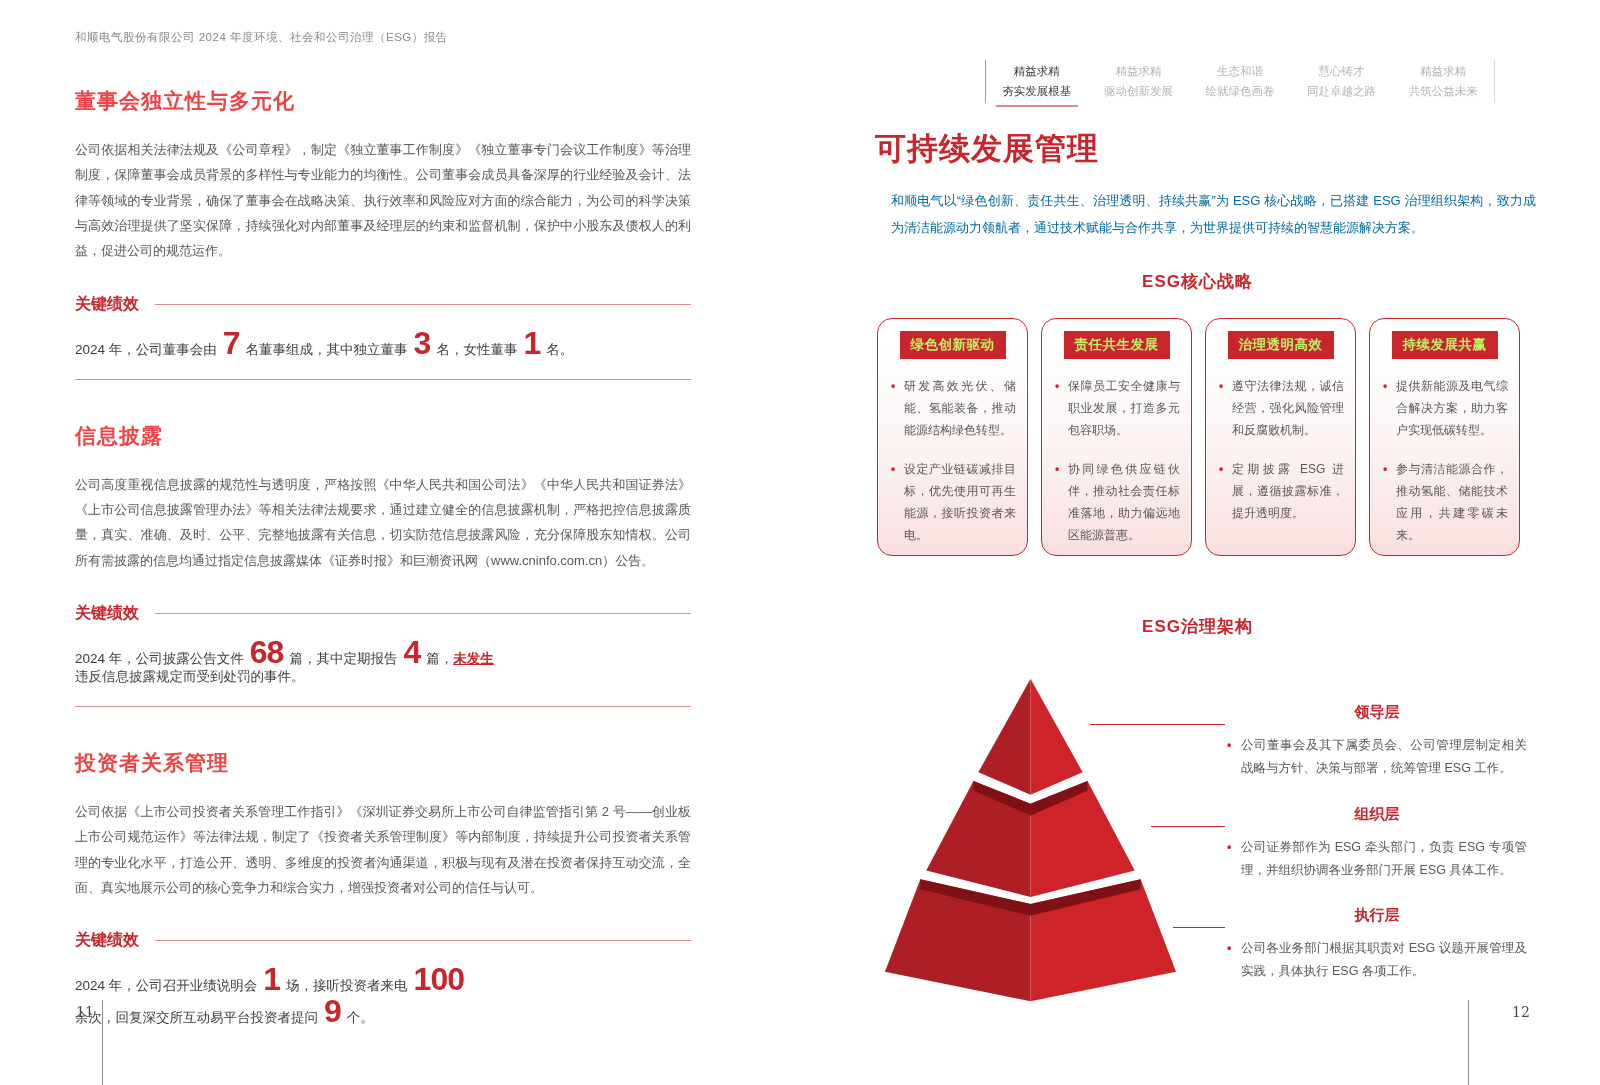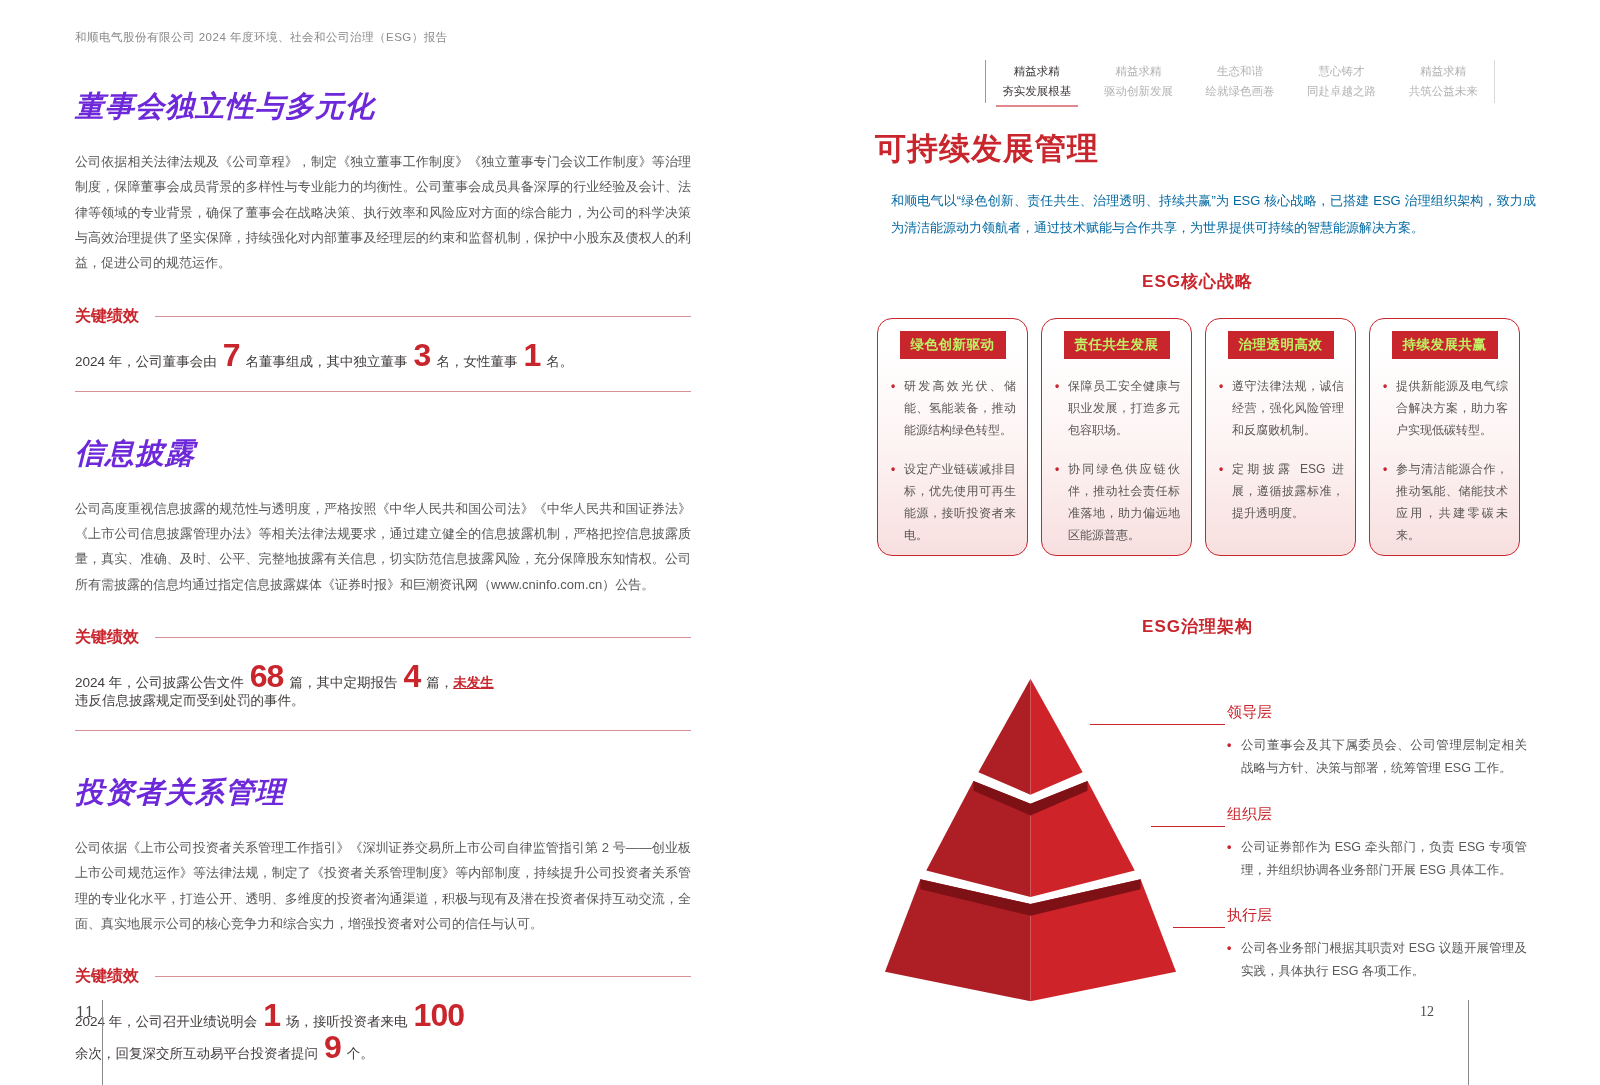--- a/index.html
+++ b/index.html
@@ -2,21 +2,21 @@
 <html><head>
 <meta charset="utf-8">
 <style>
   * { margin:0; padding:0; box-sizing:border-box; }
   html,body { width:1600px; height:1085px; background:#ffffff; font-family:"Liberation Sans", sans-serif; overflow:hidden; }
   .page { position:absolute; top:0; height:1085px; }
 
   
   #left-page { left:75px; width:616px; }
   .doc-header { margin-top:30px; font-size:11.5px; color:#8a8888; letter-spacing:.5px; }
-  h1.sec-title { margin-top:42px; font-size:29px; font-weight:bold; color:#6d28d9; letter-spacing:1px;font-style:italic; }
+  h1.sec-title { margin-top:42px; font-size:21px; font-weight:bold; color:#ef4444; letter-spacing:1px; }
   p.sec-body { margin-top:22px; font-size:13px; line-height:1.95; color:#595757; text-align:justify; }
   .kpi { margin-top:30px; }
   .kpi-head { display:flex; align-items:center; gap:16px; }
   .kpi-title { font-size:16px; font-weight:bold; color:#C8252C; white-space:nowrap; }
   .kpi-rule { flex:1; height:1px; background:#D98F93; }
   .kpi-metric { margin-top:12px; font-size:13.5px; color:#3F3B3A; display:flex; align-items:flex-end; flex-wrap:wrap; }
   .num { font-size:32px; font-weight:bold; color:#C8252C; line-height:1; margin:0 6px; letter-spacing:-1px; }
   .hl { color:#C8252C; font-weight:bold; text-decoration:underline; }
   .kpi-bottom { height:1px; background:#D98F93; margin-top:20px; }
 
@@ -42,28 +42,28 @@
   .gov { position:absolute; top:650px; left:0; width:645px; height:400px; }
   .gov svg { position:absolute; left:8px; top:18px; }
   .gov-connector { position:absolute; height:1px; background:#C8252C; }
   #gov-line-1 { top:74px; left:215px; width:135px; }
   #gov-line-2 { top:176px; left:276px; width:74px; }
   #gov-line-3 { top:277px; left:298px; width:52px; }
   .gov-level { position:absolute; left:352px; width:300px; }
   #gov-level-1 { top:53px; }
   #gov-level-2 { top:155px; }
   #gov-level-3 { top:256px; }
-  .gov-level-title { font-size:15px; font-weight:normal; color:#C8252C; }
+  .gov-level-title { font-size:15px; font-weight:bold; color:#C8252C;text-align:center; }
   .gov-bullet { margin-top:12px; position:relative; padding-left:14px; font-size:12.5px; line-height:1.85; color:#595757; text-align:justify; }
   .gov-bullet::before { content:"•"; position:absolute; left:0; top:0; color:#C8252C; font-weight:bold; }
 
   
   .pageno { position:absolute; font-family:"DejaVu Serif", serif; font-size:14px; color:#4a4a4a; top:1004px; }
   #pageno-left { left:76px; }
-  #pageno-right { left:1420px;font-family:Liberation Serif, serif; }
+  #pageno-right { left:1512px; }
   .page-rule { position:absolute; width:1px; background:#8a8a8a; top:1000px; height:85px; }
   #page-rule-left { left:102px; }
   #page-rule-right { left:1468px; }
 </style>
 </head>
 <body>
 
 <div class="page" id="left-page">
   <div class="doc-header">和顺电气股份有限公司 2024 年度环境、社会和公司治理（ESG）报告</div>
 

